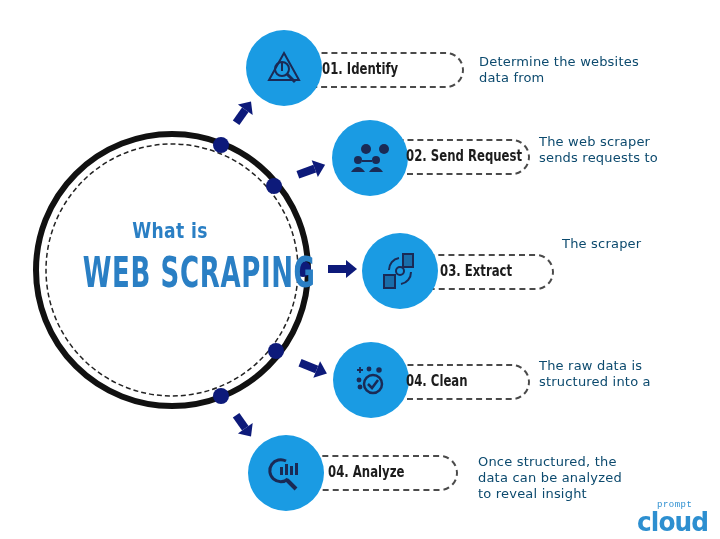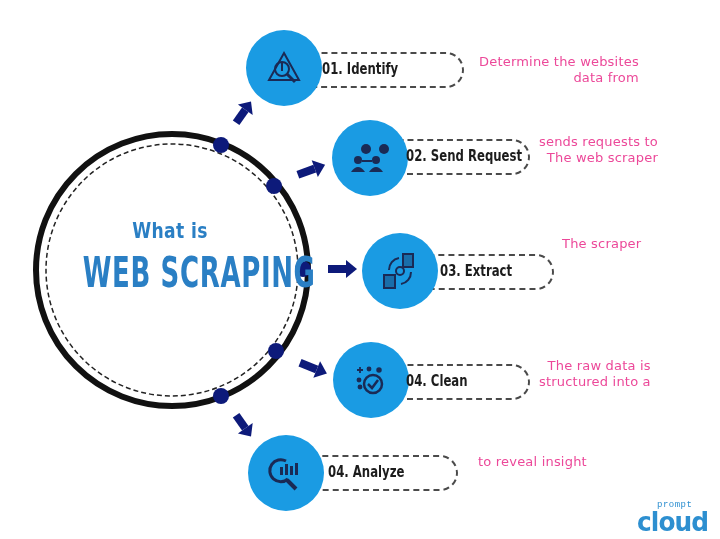--- a/index.html
+++ b/index.html
@@ -4,21 +4,21 @@
 <style>
   html, body { margin:0; padding:0; }
   body { width:720px; height:539px; background:#ffffff; position:relative; overflow:hidden; font-family:"Liberation Sans", sans-serif; }
   #hub-svg { position:absolute; left:0; top:0; width:720px; height:539px; }
   .hub-text { position:absolute; text-align:center; color:#2a7fc4; font-family:"DejaVu Sans", sans-serif; font-weight:bold; }
   .hub-sub { left:110px; top:218px; width:120px; font-size:22px; transform:scaleX(0.78); letter-spacing:0.5px; }
   .hub-title { left:28px; top:248px; width:288px; font-size:42px; transform:scaleX(0.62); letter-spacing:1px; white-space:nowrap; }
   .pill { position:absolute; height:36px; border:2px dashed #4a4a4a; border-left:none; border-radius:0 18px 18px 0; background:#fff; box-sizing:border-box; }
   .step-circle { position:absolute; width:76px; height:76px; border-radius:50%; background:#1a9be3; display:flex; align-items:center; justify-content:center; }
   .step-label { position:absolute; font-family:"DejaVu Sans", sans-serif; font-weight:bold; font-size:15px; color:#1c1c1c; transform:scaleX(0.78); transform-origin:left center; white-space:nowrap; }
-  .desc { position:absolute; font-family:"DejaVu Sans", sans-serif; font-size:13px; line-height:16px; color:#ec4899; letter-spacing:0.2px;text-align:right; }
+  .desc { position:absolute; font-family:"DejaVu Sans", sans-serif; font-size:13px; line-height:16px; color:#0c4a6e; letter-spacing:0.2px; }
   .desc span { display:block; white-space:nowrap; }
   .logo { position:absolute; left:637px; top:500px; width:74px; height:34px; }
   .logo-top { position:absolute; left:20px; top:0px; font-size:9px; color:#2d8fd0; font-family:Liberation Mono, monospace; letter-spacing:0.5px;text-align:center; }
   .logo-main { position:absolute; left:0px; top:6px; font-size:27px; font-weight:bold; color:#2d8fd0; font-family:"DejaVu Sans", sans-serif; letter-spacing:-1px; transform:scaleX(0.92); transform-origin:left; }
 </style>
 </head>
 <body>
 
 <svg id="hub-svg" viewBox="0 0 720 539">
 
@@ -88,22 +88,22 @@
     <path d="M3 32 Q10 22 17 32 Z"></path>
     <circle cx="28" cy="20" r="4"></circle>
     <path d="M21 32 Q28 22 35 32 Z"></path>
     <rect x="14" y="20" width="10" height="2"></rect>
     <circle cx="18" cy="9" r="5"></circle>
     <circle cx="36" cy="9" r="5"></circle>
   </svg>
 </div>
 <div class="step-label" style="left:406px; top:147px;">02. Send Request</div>
 <div class="desc" style="left:539px; top:134px;">
+  <span>The web scraper</span>
   <span>sends requests to</span>
-  <span>The web scraper</span>
 </div>
 
 <div class="pill" style="left:398px; top:254px; width:156px;"></div>
 <div class="step-circle" style="left:362px; top:233px;">
   <svg width="42" height="42" viewBox="0 0 42 42" fill="none" stroke="#1a2a55" stroke-width="2">
     <rect x="24" y="4" width="10" height="13" fill="#1a2a55" fill-opacity="0.4"></rect>
     <rect x="5" y="25" width="11" height="13" fill="#1a2a55" fill-opacity="0.4"></rect>
     <circle cx="21" cy="21" r="4"></circle>
     <path d="M10 20 A12 12 0 0 1 20 8"></path>
     <path d="M32 22 A12 12 0 0 1 22 34"></path>
@@ -140,19 +140,21 @@
       <rect x="14" y="14" width="3" height="8"></rect>
       <rect x="19" y="11" width="3" height="11"></rect>
       <rect x="24" y="13" width="3" height="9"></rect>
       <rect x="29" y="10" width="3" height="12"></rect>
     </g>
     <line x1="21" y1="27" x2="30" y2="36" stroke-width="4"></line>
   </svg>
 </div>
 <div class="step-label" style="left:328px; top:463px;">04. Analyze</div>
 <div class="desc" style="left:478px; top:454px;">
+  <span>Once structured, the</span>
+  <span>data can be analyzed</span>
   <span>to reveal insight</span>
 </div>
 
 <div class="logo">
   <div class="logo-top">prompt</div>
   <div class="logo-main">cloud</div>
 </div>
 
 </body></html>

